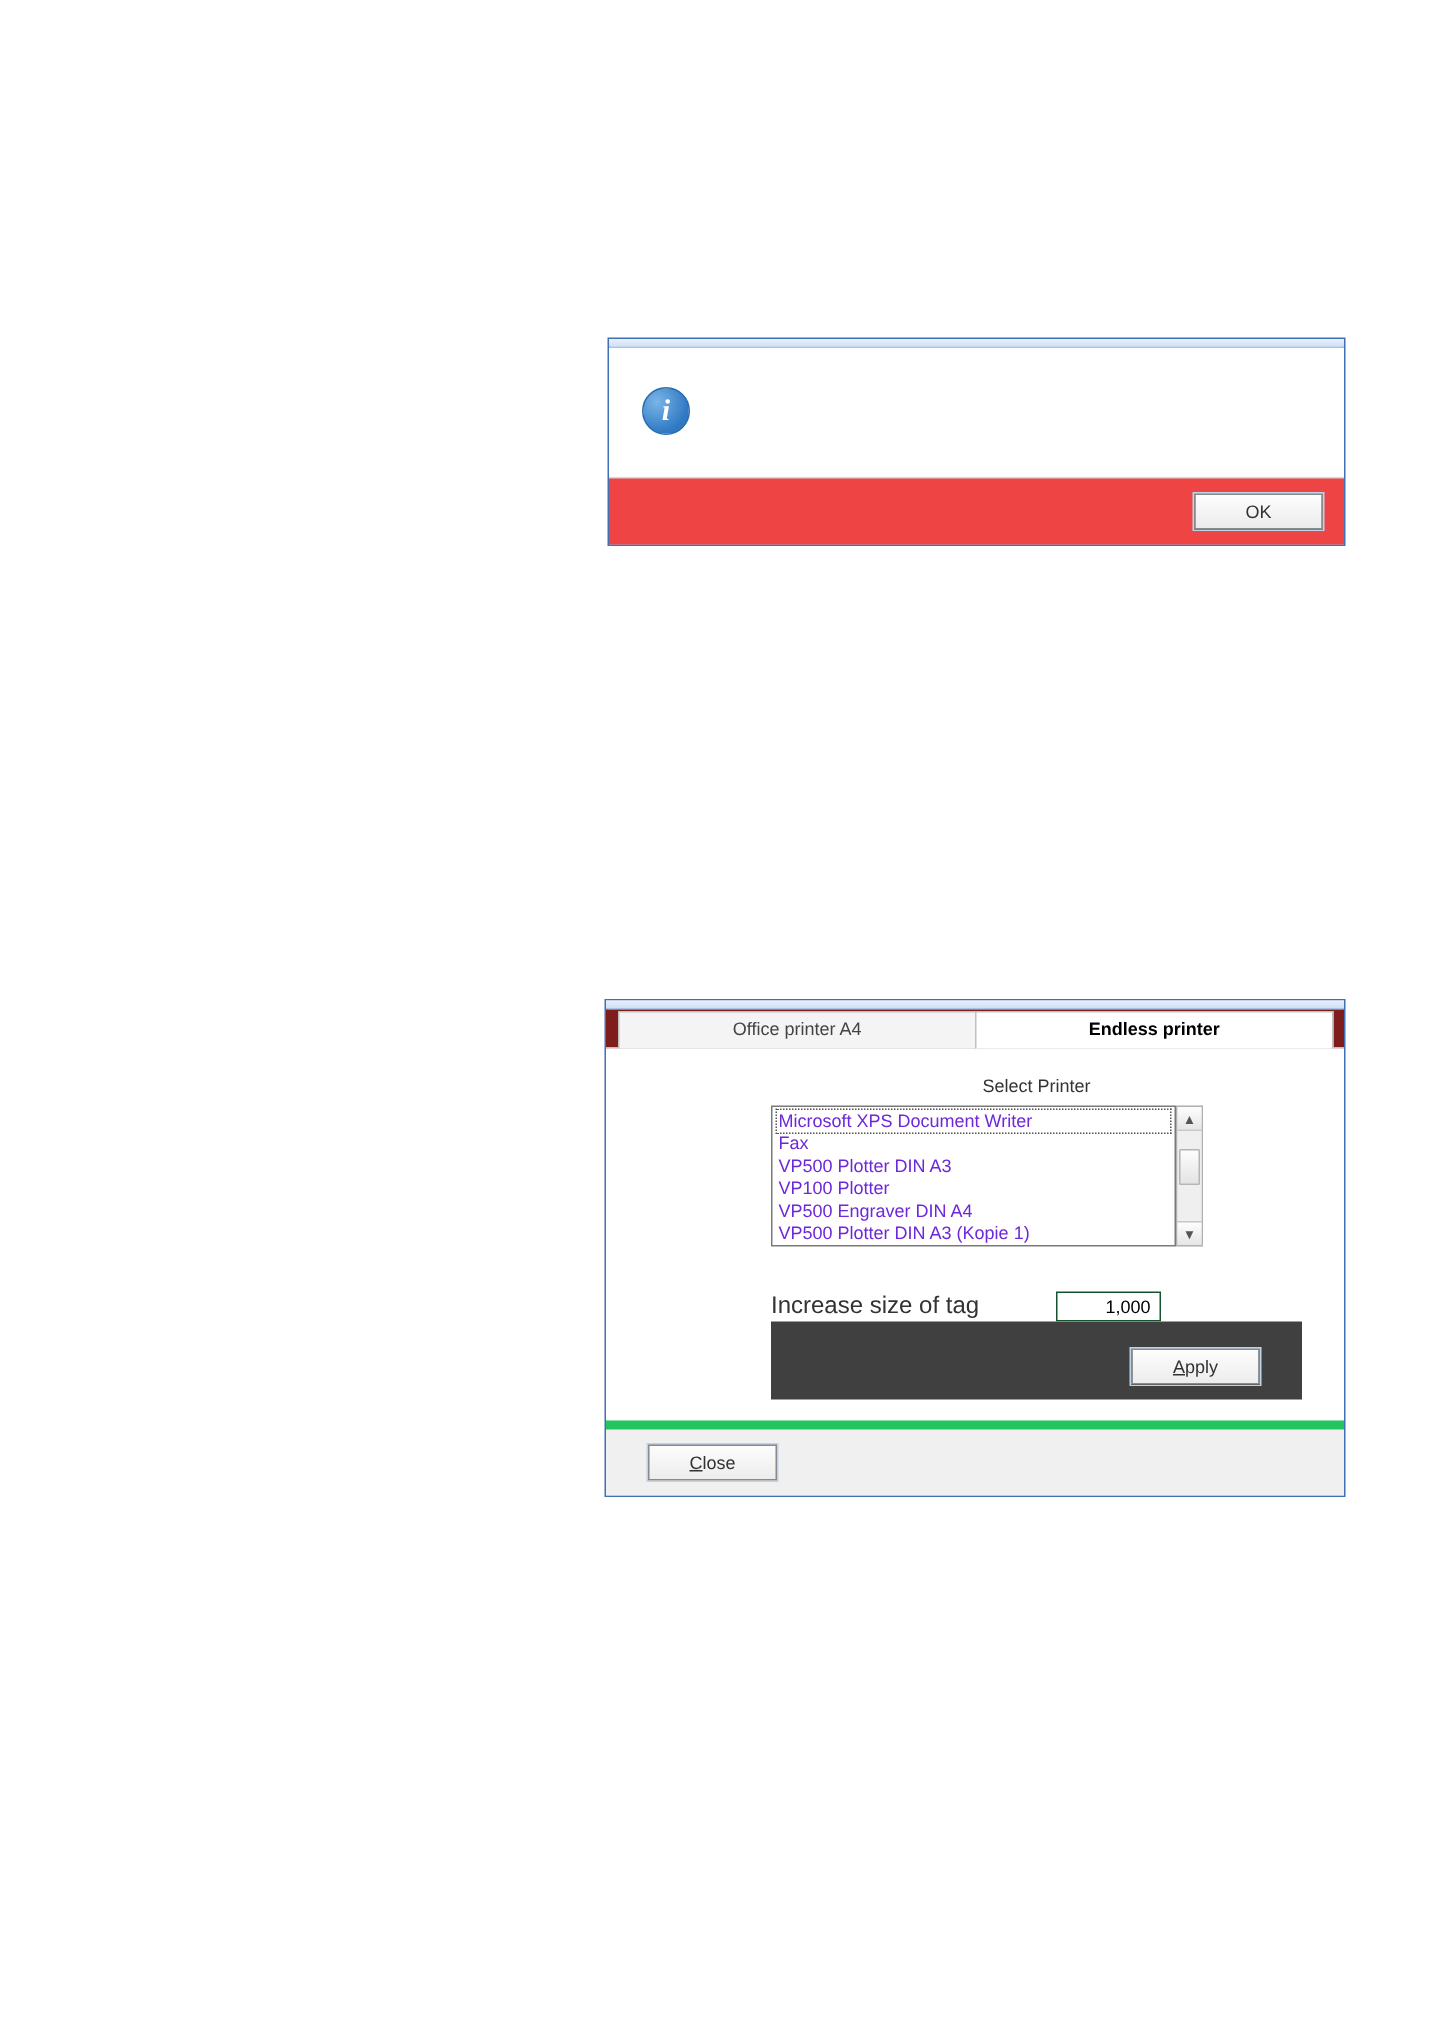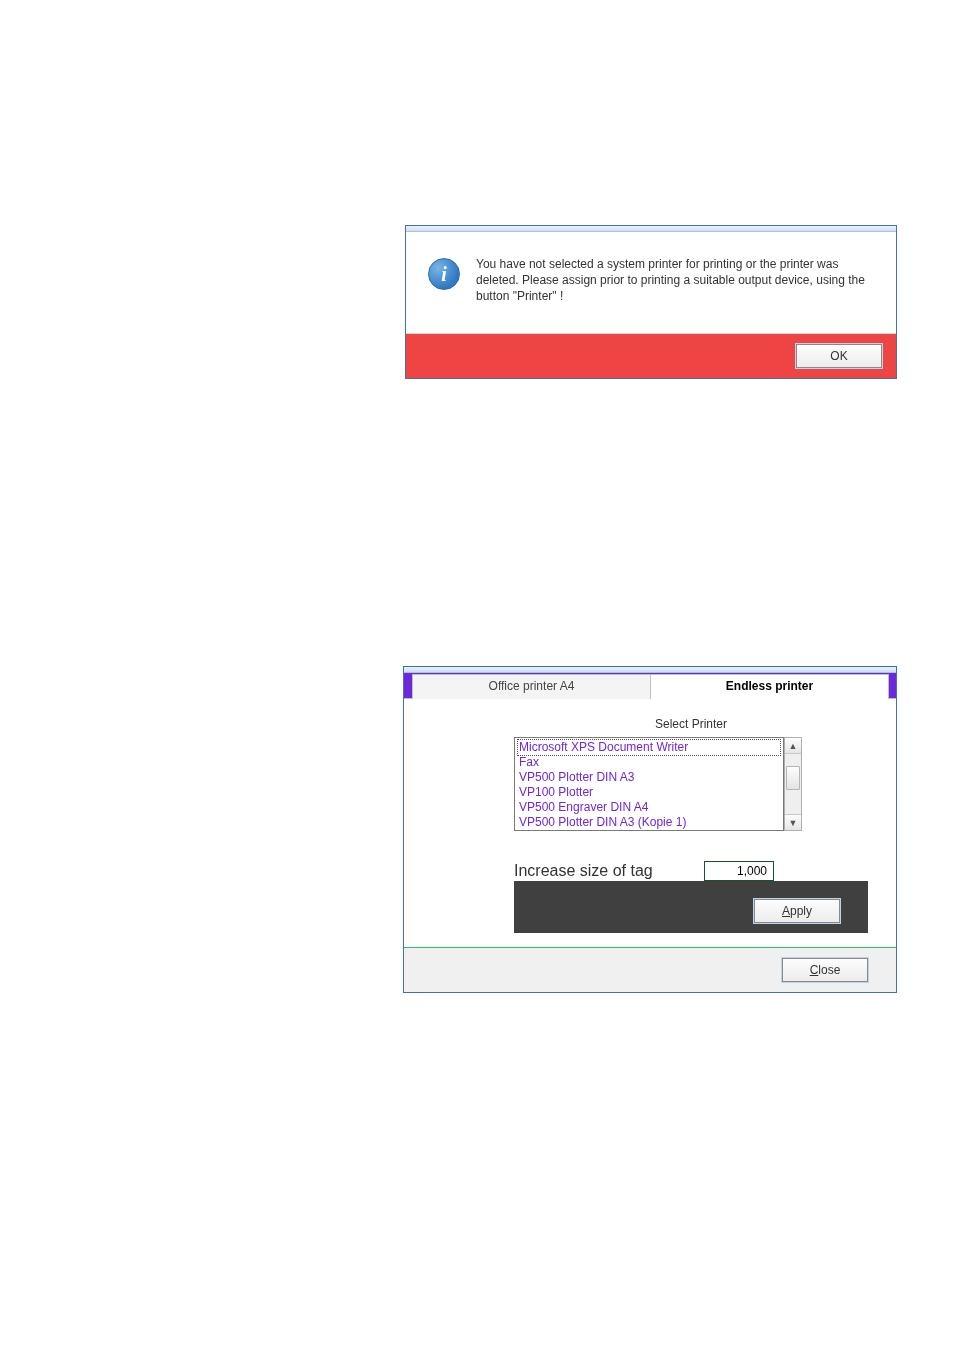--- a/index.html
+++ b/index.html
@@ -95,21 +95,21 @@
     }
     .printer-dialog-head {
       height: 6px;
       background: linear-gradient(#e8f0fb, #cfe0f5);
       border-bottom: 1px solid #a8c2e6;
     }
     .tabs-row {
       display: flex;
       align-items: flex-end;
       padding: 4px 8px 0 8px;
-      background: #6d28d9;
+      background: #7f1d1d;
       border-bottom: 1px solid #c0c0c0;
       height: 26px;
     }
     .tab {
       flex: 1;
       text-align: center;
       font-size: 12px;
       padding: 4px 0 6px 0;
       border: 1px solid #c0c0c0;
       border-bottom: none;
@@ -201,39 +201,38 @@
       padding: 2px 6px;
     }
     .panel-footer {
       padding: 18px 28px 10px 0;
       display: flex;
       justify-content: flex-end;
       background: #404040;
     }
     .dialog-bottom {
       background: #f0f0f0;
-      border-top: 1px solid #22c55e;
+      border-top: 6px solid #22c55e;
       padding: 10px 28px;
       display: flex;
-      justify-content: flex-end;
+      justify-content: flex-start;
     }
     .mnemonic { text-decoration: underline; }
   </style>
 </head>
 <body>
 
 <div class="info-dialog">
   <div class="info-dialog-head"></div>
   <div class="info-dialog-body">
     <div class="info-icon-wrap">
       <div class="info-icon-circle">
         <span>i</span>
       </div>
     </div>
-    <div class="info-text">You have not selected a system printer for printing or the printer was deleted. Please assign prior to printing a suitable output device, using the button "Printer" !</div>
   </div>
   <div class="info-dialog-footer">
     <button class="win-button">OK</button>
   </div>
 </div>
 
 <div class="printer-dialog">
   <div class="printer-dialog-head"></div>
 
   <div class="tabs-row">

